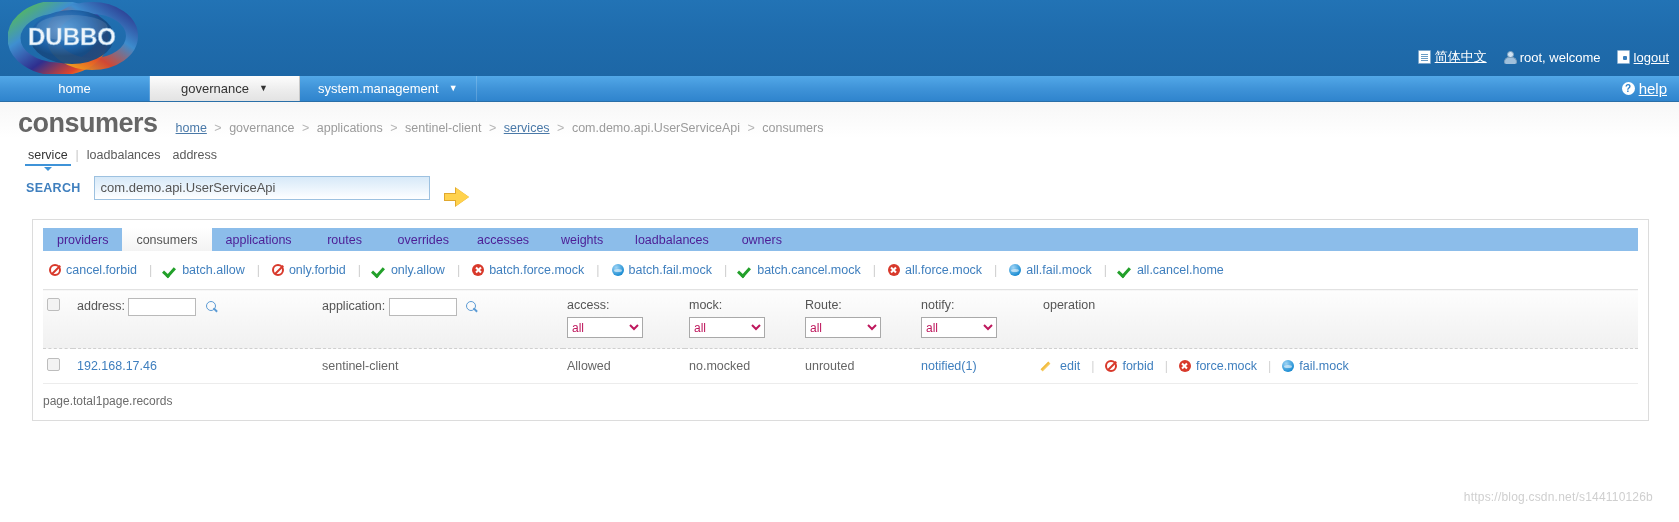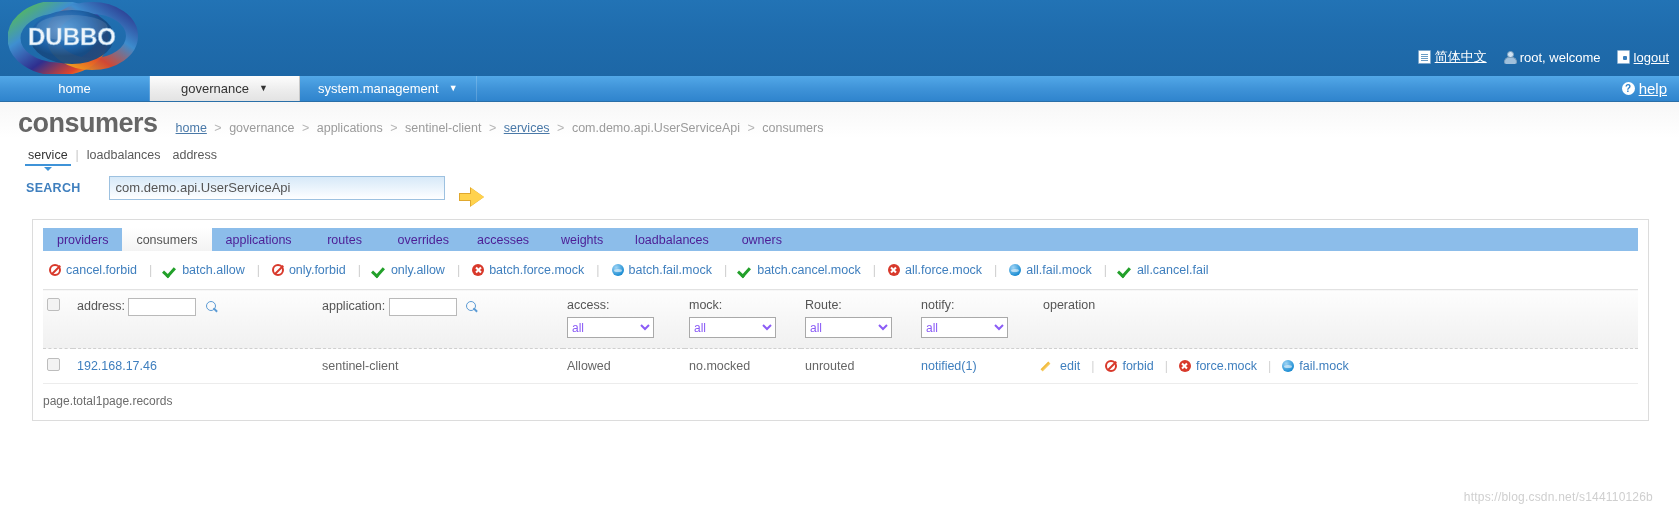--- a/index.html
+++ b/index.html
@@ -106,21 +106,21 @@
   }
   .subtab-div { color:#c8c8c8; padding:0 2px 4px; }
 
   
   .search-bar {
     margin:9px 0 0 22px; display:flex; align-items:center; gap:0;
     height:26px;
   }
   .search-label {
     font-size:12.5px; color:#3f7fbe; font-weight:bold; letter-spacing:0.3px;
-    padding:0 28px 0 4px;
+    padding:0 13px 0 4px;
   }
   .search-input {
     width:336px; height:24px; line-height:24px;
     border:1px solid #9dc1e0;
     background:linear-gradient(to bottom,#d7e9f8,#eef6fd 60%,#ffffff);
     font-size:13px; color:#555; padding:0 6px;
     font-family:"Liberation Sans", sans-serif;
   }
   .search-go {
     margin-left:14px; width:0; height:0; position:relative; cursor:pointer;
@@ -223,22 +223,22 @@
   }
   .mag:before {
     content:""; position:absolute; left:0; top:0; width:8px;height:8px;border-radius:50%;
     border:1.5px solid #5b9bd5;
   }
   .mag:after {
     content:""; position:absolute; left:7px; top:8px; width:5px;height:1.5px;
     background:#5b9bd5; transform:rotate(45deg);
   }
   select.sel {
-    width:87px; height:21px; font-size:12px; border:1px solid #a9a9a9;
-    background:#fff; font-family:"Liberation Sans", sans-serif; color:#8b5cf6;
+    width:76px; height:21px; font-size:12px; border:1px solid #a9a9a9;
+    background:#fff; font-family:"Liberation Sans", sans-serif; color:#be185d;
     margin-top:5px;
   }
   .hdr-label { display:block; }
   .cell-link { color:#3f7fbe; text-decoration:none; }
   .cell-green { color:#2b8a2b; }
   .op-cell { display:flex; align-items:center; gap:0; }
   .op-item { display:flex; align-items:center; gap:5px; white-space:nowrap; }
   .op-item a { color:#3f7fbe; text-decoration:none; }
   .op-sep { color:#d3d3d3; padding:0 11px; }
 
@@ -436,21 +436,21 @@
       <a href="#">all.force.mock</a>
     </span>
     <span class="act-sep">|</span>
     <span class="act">
       <span class="ic ic-blue"></span>
       <a href="#">all.fail.mock</a>
     </span>
     <span class="act-sep">|</span>
     <span class="act">
       <span class="ic ic-check"></span>
-      <a href="#">all.cancel.fail</a>
+      <a href="#">all.cancel.home</a>
     </span>
   </div>
 
   <table class="grid">
     <thead>
       <tr>
         <th style="width:30px">
           <span class="cb"></span>
         </th>
         <th style="width:245px">

